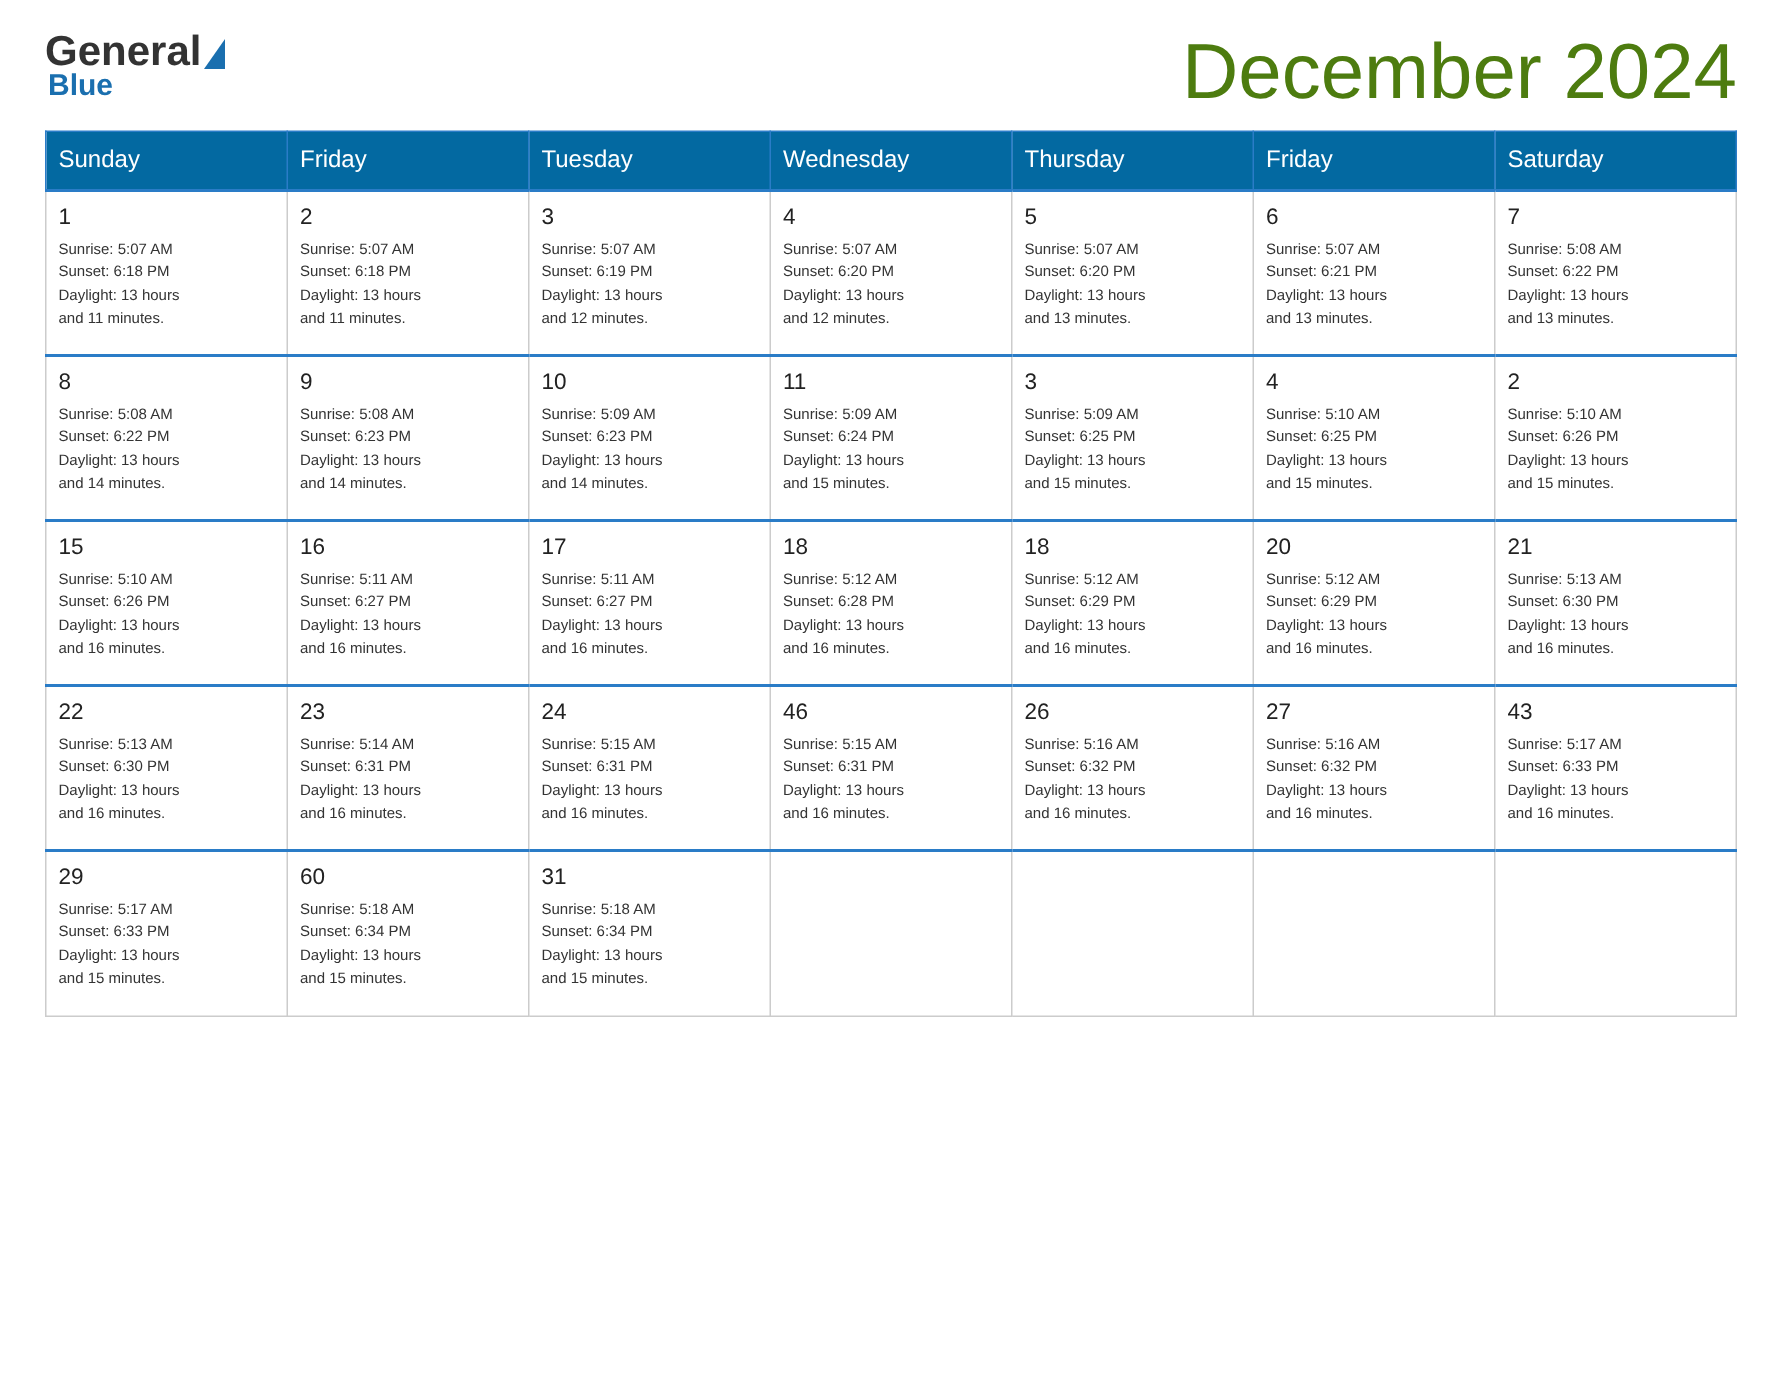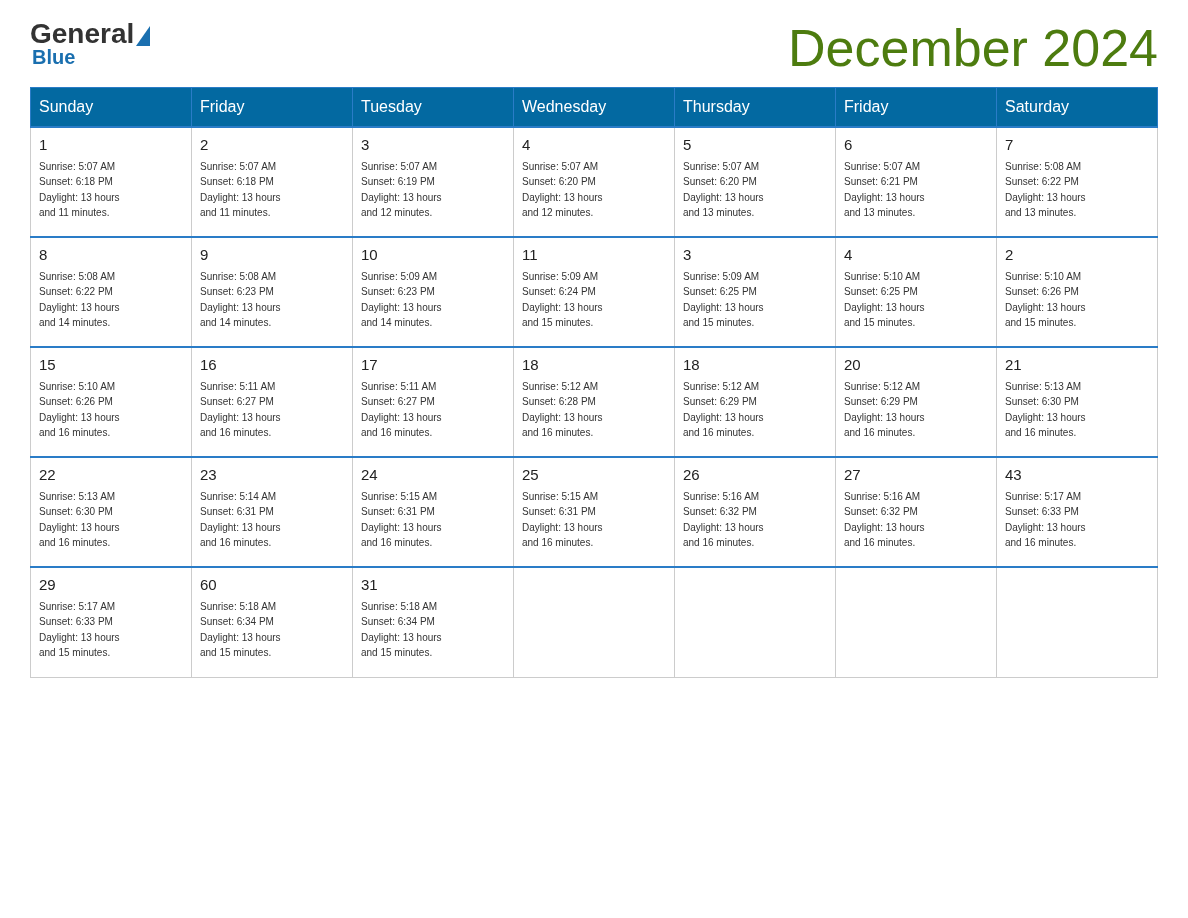--- a/index.html
+++ b/index.html
@@ -229,21 +229,21 @@
         </td>
         <td>
           <span class="day-number">23</span>
           <div class="day-info">Sunrise: 5:14 AM<br>Sunset: 6:31 PM<br>Daylight: 13 hours<br>and 16 minutes.</div>
         </td>
         <td>
           <span class="day-number">24</span>
           <div class="day-info">Sunrise: 5:15 AM<br>Sunset: 6:31 PM<br>Daylight: 13 hours<br>and 16 minutes.</div>
         </td>
         <td>
-          <span class="day-number">25</span>
+          <span class="day-number">46</span>
           <div class="day-info">Sunrise: 5:15 AM<br>Sunset: 6:31 PM<br>Daylight: 13 hours<br>and 16 minutes.</div>
         </td>
         <td>
           <span class="day-number">26</span>
           <div class="day-info">Sunrise: 5:16 AM<br>Sunset: 6:32 PM<br>Daylight: 13 hours<br>and 16 minutes.</div>
         </td>
         <td>
           <span class="day-number">27</span>
           <div class="day-info">Sunrise: 5:16 AM<br>Sunset: 6:32 PM<br>Daylight: 13 hours<br>and 16 minutes.</div>
         </td>

